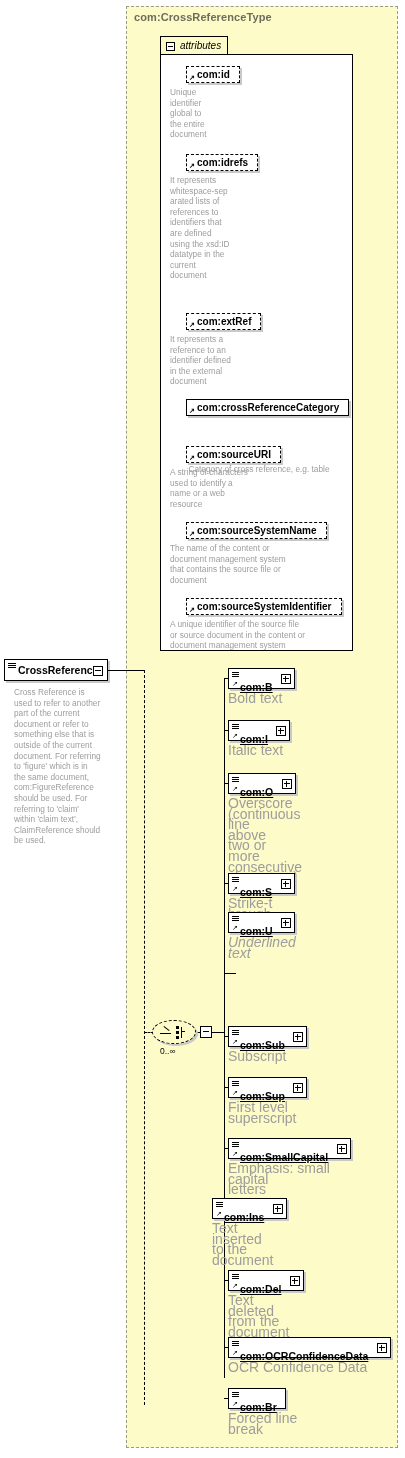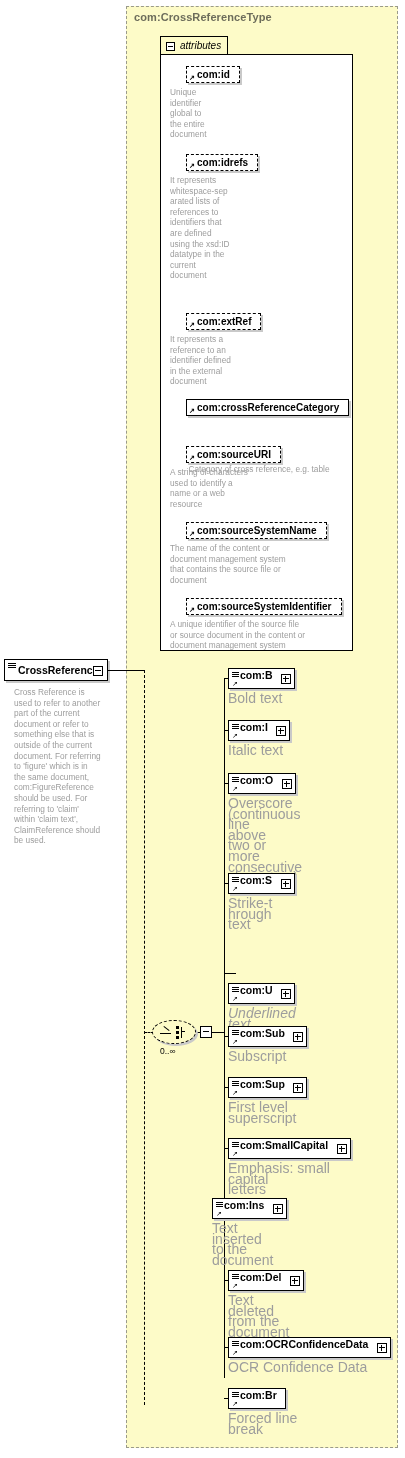--- a/index.html
+++ b/index.html
@@ -145,23 +145,24 @@
   .elem .box .lines i {
     display: block; height: 1px; background: #000; margin-bottom: 1px; width: 7px;
   }
   .elem .box .arrow {
     position: absolute; left: 3px; bottom: 1px;
     font-size: 7px; line-height: 6px; color: #000;
   }
   .elem .box .name {
     display: inline-block;
     margin: 0 0 0 11px;
-    padding-top: 0;
+    padding-top: 12px;
     font-size: 10.5px; font-weight: bold; color: #000;
     vertical-align: top;
+    text-decoration: underline;
   }
   .elem .box .plus {
     display: inline-block;
     width: 10px; height: 10px; margin: 5px 1px 0 4px;
     border: 1px solid #000; background: #fff; box-sizing: border-box;
     position: relative; vertical-align: top;
   }
   .elem .box .plus::before {
     content: ""; position: absolute; left: 1px; top: 3px;
     width: 6px; height: 1px; background: #000;
@@ -434,21 +435,21 @@
       </span>
     <span class="arrow">↗</span>
     <span class="name">com:S</span>
     <span class="plus"></span>
   </span>
   <div class="desc" style="width:60px;">Strike-t
 hrough
 text</div>
 </div>
 
-<div class="elem abs" style="left:228px; top:983px;">
+<div class="elem abs" style="left:228px; top:912px;">
   <span class="box">
     <span class="lines">
         <i></i>
         <i></i>
         <i></i>
       </span>
     <span class="arrow">↗</span>
     <span class="name">com:U</span>
     <span class="plus"></span>
   </span>

